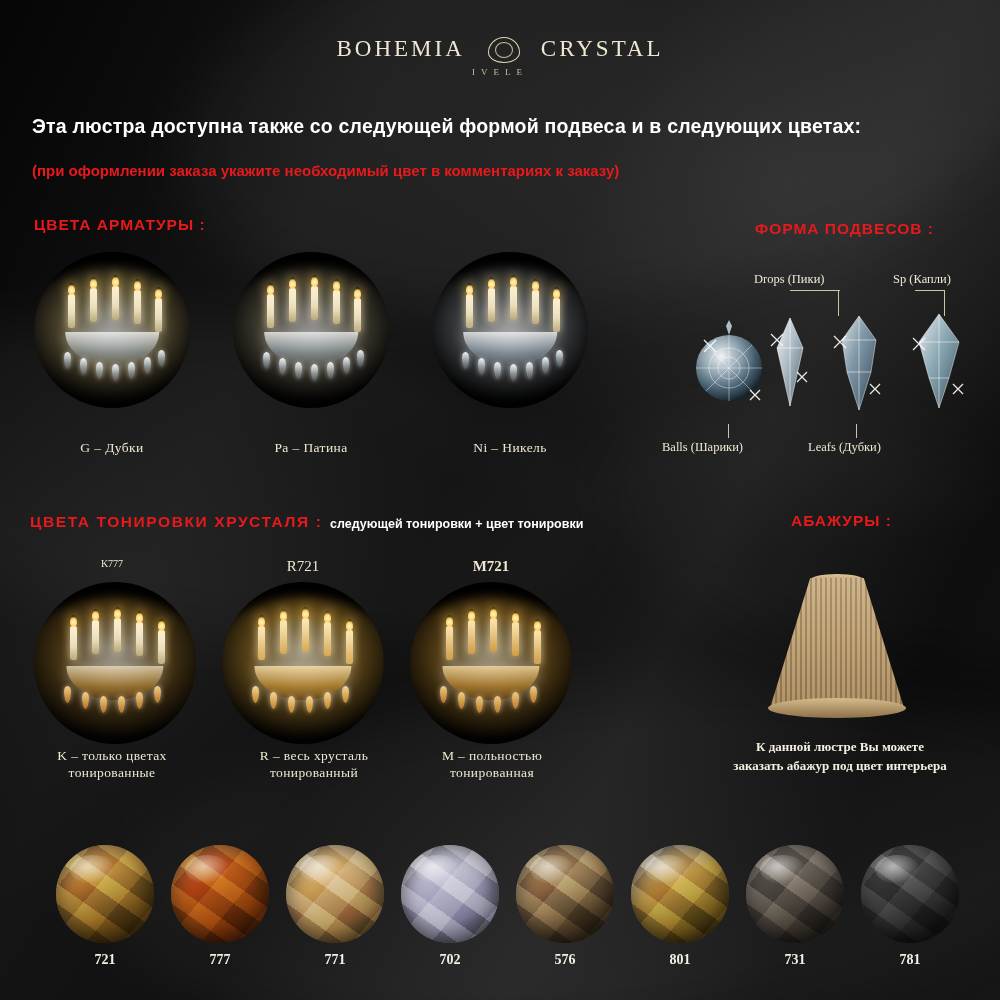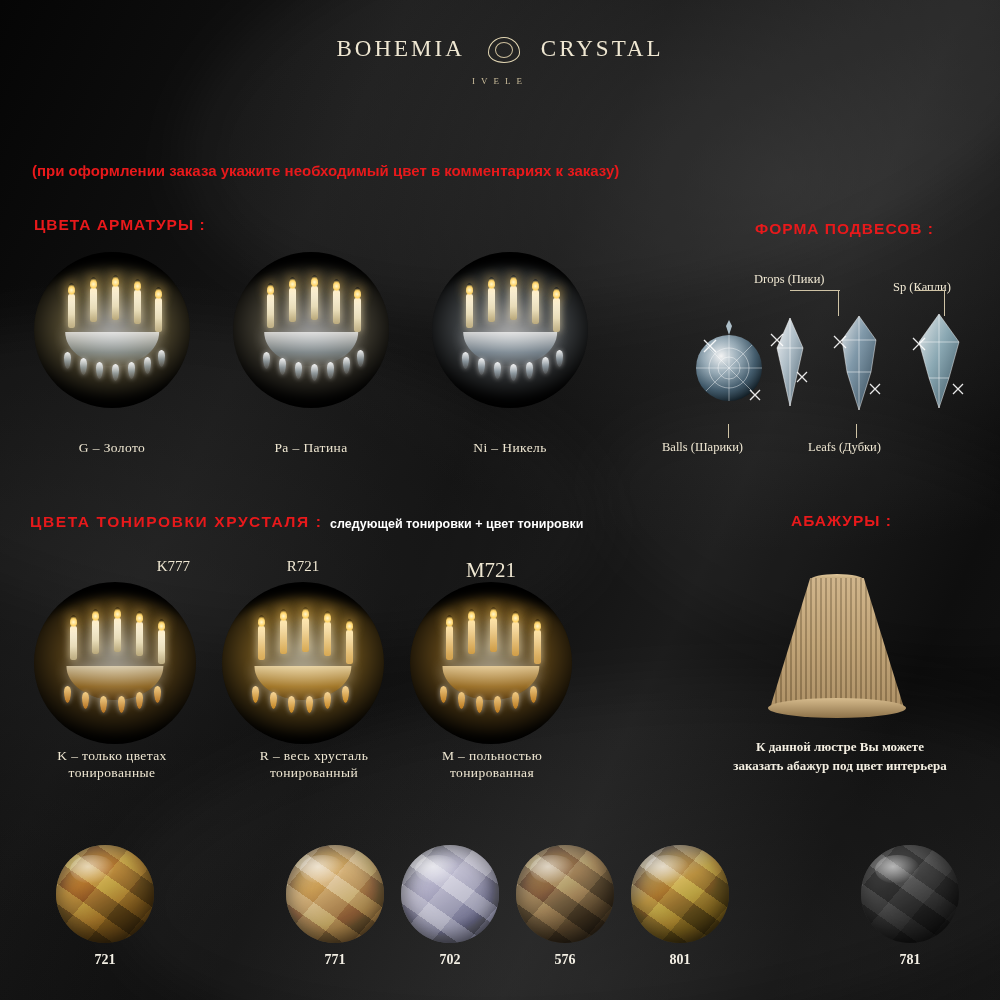--- a/index.html
+++ b/index.html
@@ -26,21 +26,21 @@
   .s4{width:520px;height:220px;left:600px;top:430px;background:rgba(255,255,255,0.025);transform:rotate(14deg);}
 
   
   .logo{
     position:absolute;left:0;right:0;top:34px;text-align:center;
     color:#efe7d2;
     font-family:"Liberation Serif", serif;
     letter-spacing:3px;
   }
   .logo .brand{font-size:23px;display:flex;justify-content:center;align-items:center;gap:14px;}
-  .logo .sub{font-size:9px;letter-spacing:6px;color:#cdbf9d;margin-top:12px;}
+  .logo .sub{font-size:9px;letter-spacing:6px;color:#cdbf9d;margin-top:3px;}
   .emblem{
     width:48px;height:30px;position:relative;display:inline-block;
   }
   .emblem:before{
     content:"";position:absolute;left:9px;top:3px;width:30px;height:24px;
     border:1.6px solid #e3d7b4;border-radius:50% 50% 50% 50% / 60% 60% 40% 40%;
     transform:rotate(0deg);
   }
   .emblem:after{
     content:"";position:absolute;left:16px;top:8px;width:16px;height:14px;
@@ -175,20 +175,21 @@
 
   <div class="logo">
     <div class="brand">
       <span>BOHEMIA</span>
       <span class="emblem"></span>
       <span>CRYSTAL</span>
     </div>
     <div class="sub">IVELE</div>
   </div>
 
+  <div class="h-main">Эта люстра доступна также со следующей формой подвеса и в следующих цветах:</div>
   <div class="h-sub">(при оформлении заказа укажите необходимый цвет в комментариях к заказу)</div>
 
   <div class="sec-title t-armature">ЦВЕТА АРМАТУРЫ :</div>
   <div class="sec-title t-forma">ФОРМА ПОДВЕСОВ :</div>
   <div class="sec-title t-tonirovka">ЦВЕТА  ТОНИРОВКИ  ХРУСТАЛЯ :</div>
   <div class="t-note">следующей тонировки + цвет тонировки</div>
   <div class="sec-title t-abajur">АБАЖУРЫ :</div>
 
   <div class="circle" style="left:34px;top:252px;width:156px;height:156px;">
     <div class="chand">
@@ -206,21 +207,21 @@
       <div class="bowl" style="top:80px;"></div>
       <div class="drop" style="left:30px;top:100px;"></div>
       <div class="drop" style="left:46px;top:106px;"></div>
       <div class="drop" style="left:62px;top:110px;"></div>
       <div class="drop" style="left:78px;top:112px;"></div>
       <div class="drop" style="left:94px;top:110px;"></div>
       <div class="drop" style="left:110px;top:105px;"></div>
       <div class="drop" style="left:124px;top:98px;"></div>
     </div>
   </div>
-  <div class="cap" style="left:34px;top:440px;width:156px;">G – Золото</div>
+  <div class="cap" style="left:34px;top:440px;width:156px;">G – Дубки</div>
 
   <div class="circle" style="left:233px;top:252px;width:156px;height:156px;">
     <div class="chand">
       <div class="glow" style="background:radial-gradient(ellipse at 50% 45%, rgba(255,255,255,.55) 0%, rgba(240,226,185,.30) 34%, rgba(0,0,0,0) 72%);"></div>
       <div class="candle" style="left:34px;top:42px;"></div>
         <div class="flame" style="left:34px;top:31px;"></div>
       <div class="candle" style="left:56px;top:36px;"></div>
         <div class="flame" style="left:56px;top:25px;"></div>
       <div class="candle" style="left:78px;top:34px;"></div>
         <div class="flame" style="left:78px;top:23px;"></div>
@@ -259,21 +260,21 @@
       <div class="drop" style="left:62px;top:110px;"></div>
       <div class="drop" style="left:78px;top:112px;"></div>
       <div class="drop" style="left:94px;top:110px;"></div>
       <div class="drop" style="left:110px;top:105px;"></div>
       <div class="drop" style="left:124px;top:98px;"></div>
     </div>
   </div>
   <div class="cap" style="left:432px;top:440px;width:156px;">Ni – Никель</div>
 
   <div class="pend-label" style="left:754px;top:272px;">Drops (Пики)</div>
-  <div class="pend-label" style="left:893px;top:280px;">Sp (Капли)</div>
+  <div class="pend-label" style="left:893px;top:272px;">Sp (Капли)</div>
   <div class="pend-label" style="left:662px;top:440px;">Balls (Шарики)</div>
   <div class="pend-label" style="left:808px;top:440px;">Leafs (Дубки)</div>
 
   <div class="pend-line" style="left:790px;top:290px;width:50px;"></div>
   <div class="pend-line" style="left:838px;top:290px;width:1px;height:26px;"></div>
   <div class="pend-line" style="left:915px;top:290px;width:30px;"></div>
   <div class="pend-line" style="left:944px;top:290px;width:1px;height:26px;"></div>
   <div class="pend-line" style="left:728px;top:424px;width:1px;height:14px;"></div>
   <div class="pend-line" style="left:856px;top:424px;width:1px;height:14px;"></div>
 
@@ -340,21 +341,21 @@
       </linearGradient>
     </defs>
     <path d="M34 6 L54 34 L44 70 L34 100 L24 70 L14 34 Z" fill="url(#gSp)" stroke="rgba(255,255,255,.45)" stroke-width="1"></path>
     <path d="M34 6 L34 100 M14 34 L54 34 M24 70 L44 70" stroke="rgba(255,255,255,.5)" stroke-width="1" fill="none"></path>
     <g stroke="#ffffff" stroke-width="1.3" opacity=".9">
       <path d="M8 30 L20 42 M20 30 L8 42"></path>
       <path d="M48 76 L58 86 M58 76 L48 86"></path>
     </g>
   </svg>
 
-  <div style="position:absolute;left:34px;top:558px;width:156px;text-align:right;color:#efe7d2;font-size:15px;font-family:'Liberation Serif',serif;">K777</div>
+  <div style="position:absolute;left:34px;top:558px;width:156px;text-align:center;color:#efe7d2;font-size:10px;font-family:'Liberation Serif',serif;">K777</div>
   <div class="circle" style="left:34px;top:582px;width:162px;height:162px;">
     <div class="chand">
       <div class="glow" style="background:radial-gradient(ellipse at 50% 42%, rgba(255,248,228,.6) 0%, rgba(215,160,60,.35) 38%, rgba(0,0,0,0) 74%);"></div>
       <div class="candle" style="left:36px;top:44px;"></div>
         <div class="flame" style="left:36px;top:33px;"></div>
       <div class="candle" style="left:58px;top:38px;"></div>
         <div class="flame" style="left:58px;top:27px;"></div>
       <div class="candle" style="left:80px;top:36px;"></div>
         <div class="flame" style="left:80px;top:25px;"></div>
       <div class="candle" style="left:102px;top:40px;"></div>
@@ -396,21 +397,21 @@
       <div class="drop" style="left:84px;top:114px;background:linear-gradient(180deg,#f6d69a,#c4841f);"></div>
       <div class="drop" style="left:102px;top:110px;background:linear-gradient(180deg,#f6d69a,#c4841f);"></div>
       <div class="drop" style="left:120px;top:104px;background:linear-gradient(180deg,#f6d69a,#c4841f);"></div>
     </div>
   </div>
   <div class="cap" style="left:214px;top:748px;width:200px;">
     <div>R – весь хрусталь</div>
     <div>тонированный</div>
   </div>
 
-  <div style="position:absolute;left:410px;top:558px;width:162px;text-align:center;color:#efe7d2;font-size:21px;font-family:'Liberation Serif',serif;">M721</div>
+  <div style="position:absolute;left:410px;top:558px;width:162px;text-align:center;color:#efe7d2;font-size:15px;font-family:'Liberation Serif',serif;font-weight:bold;">M721</div>
   <div class="circle" style="left:410px;top:582px;width:162px;height:162px;">
     <div class="chand">
       <div class="glow" style="background:radial-gradient(ellipse at 50% 42%, rgba(255,238,196,.6) 0%, rgba(214,156,54,.40) 38%, rgba(0,0,0,0) 74%);"></div>
       <div class="candle" style="left:36px;top:44px;background:linear-gradient(180deg,#ffe9b8,#cf9c45);"></div>
         <div class="flame" style="left:36px;top:33px;"></div>
       <div class="candle" style="left:58px;top:38px;background:linear-gradient(180deg,#ffe9b8,#cf9c45);"></div>
         <div class="flame" style="left:58px;top:27px;"></div>
       <div class="candle" style="left:80px;top:36px;background:linear-gradient(180deg,#ffe9b8,#cf9c45);"></div>
         <div class="flame" style="left:80px;top:25px;"></div>
       <div class="candle" style="left:102px;top:40px;background:linear-gradient(180deg,#ffe9b8,#cf9c45);"></div>
@@ -444,20 +445,27 @@
   <div class="swatch-row">
 
     <div class="swatch" style="left:56px;">
       <div class="gem" style="background:linear-gradient(150deg,#f2d79a 0%,#c89a45 35%,#6d4c17 70%,#2a1c07 100%);">
         <div class="facets"></div>
           <div class="shine"></div>
       </div>
       <div class="lbl">721</div>
     </div>
 
+    <div class="swatch" style="left:171px;">
+      <div class="gem" style="background:linear-gradient(150deg,#f0b468 0%,#c4631b 38%,#7a3309 72%,#2a1003 100%);">
+        <div class="facets"></div>
+          <div class="shine"></div>
+      </div>
+      <div class="lbl">777</div>
+    </div>
 
     <div class="swatch" style="left:286px;">
       <div class="gem" style="background:linear-gradient(150deg,#f4e3c4 0%,#d9b882 38%,#a07c46 72%,#4a3318 100%);">
         <div class="facets"></div>
           <div class="shine"></div>
       </div>
       <div class="lbl">771</div>
     </div>
 
     <div class="swatch" style="left:401px;">
@@ -477,20 +485,27 @@
     </div>
 
     <div class="swatch" style="left:631px;">
       <div class="gem" style="background:linear-gradient(150deg,#dfe0ee 0%,#c09a46 42%,#6d5518 74%,#1d1606 100%);">
         <div class="facets"></div>
           <div class="shine"></div>
       </div>
       <div class="lbl">801</div>
     </div>
 
+    <div class="swatch" style="left:746px;">
+      <div class="gem" style="background:linear-gradient(150deg,#b5ada2 0%,#6e665c 40%,#36302a 72%,#100e0c 100%);">
+        <div class="facets"></div>
+          <div class="shine"></div>
+      </div>
+      <div class="lbl">731</div>
+    </div>
 
     <div class="swatch" style="left:861px;">
       <div class="gem" style="background:linear-gradient(150deg,#8f8f8f 0%,#4a4a4a 38%,#232323 70%,#070707 100%);">
         <div class="facets"></div>
           <div class="shine"></div>
       </div>
       <div class="lbl">781</div>
     </div>
 
   </div>

